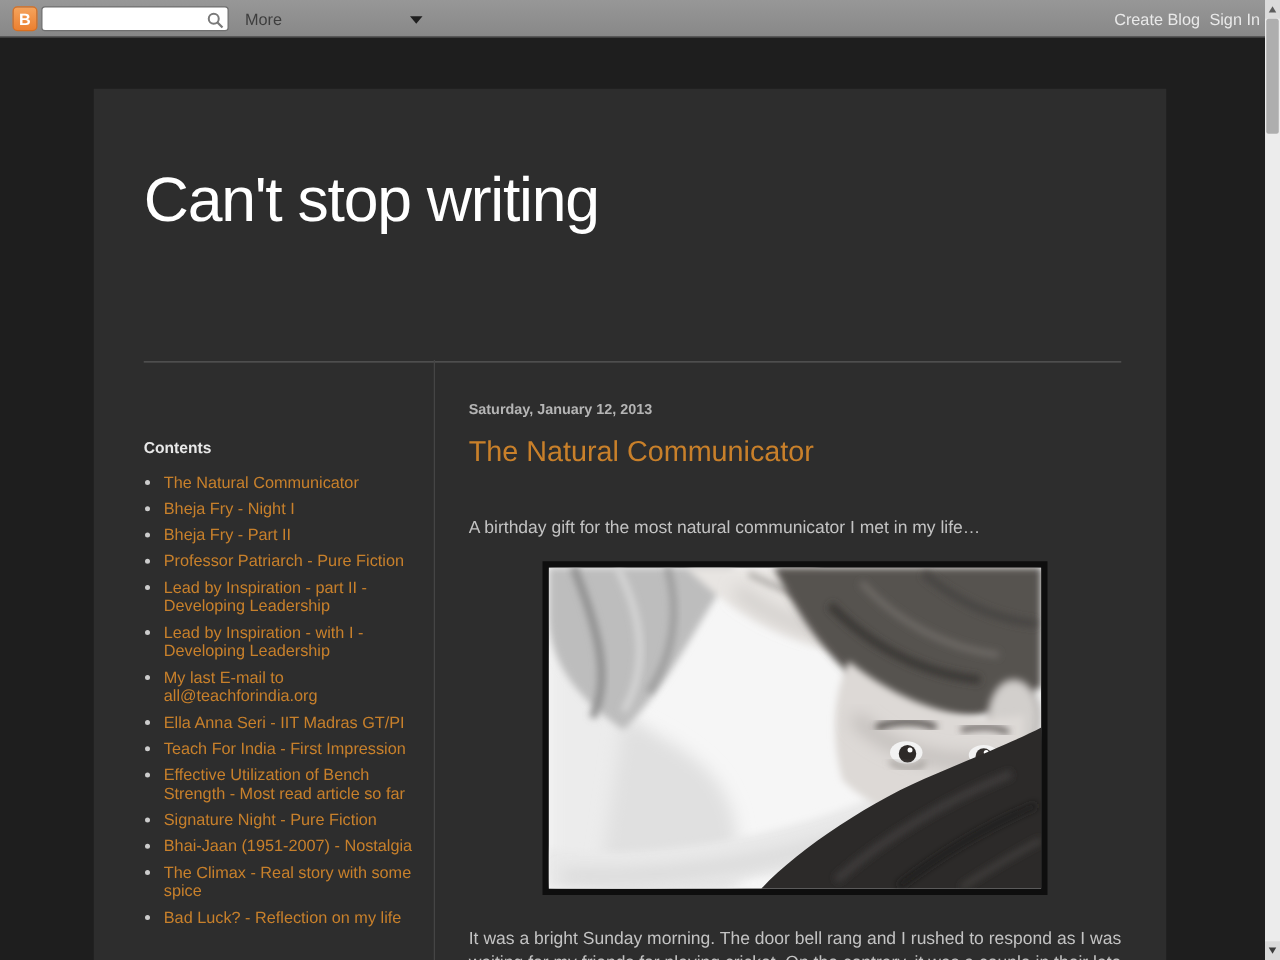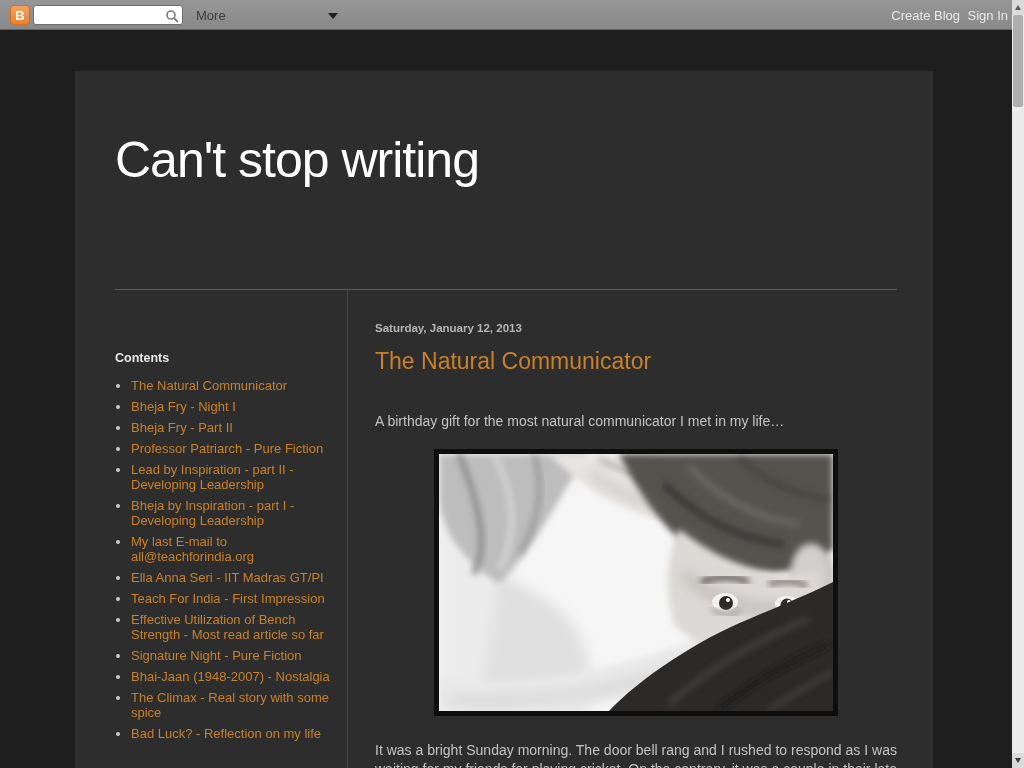--- a/index.html
+++ b/index.html
@@ -102,27 +102,27 @@
     <div id="col-divider"></div>
 
     <div id="sidebar">
       <div id="contents-title" class="widget-title">Contents</div>
       <ul id="contents-list">
           <li><a href="#">The Natural Communicator</a></li>
           <li><a href="#">Bheja Fry - Night I</a></li>
           <li><a href="#">Bheja Fry - Part II</a></li>
           <li><a href="#">Professor Patriarch - Pure Fiction</a></li>
           <li><a href="#">Lead by Inspiration - part II - Developing Leadership</a></li>
-          <li><a href="#">Bheja by Inspiration - part I - Developing Leadership</a></li>
+          <li><a href="#">Lead by Inspiration - with I - Developing Leadership</a></li>
           <li><a href="#">My last E-mail to all@teachforindia.org</a></li>
           <li><a href="#">Ella Anna Seri - IIT Madras GT/PI</a></li>
           <li><a href="#">Teach For India - First Impression</a></li>
           <li><a href="#">Effective Utilization of Bench Strength - Most read article so far</a></li>
           <li><a href="#">Signature Night - Pure Fiction</a></li>
-          <li><a href="#">Bhai-Jaan (1948-2007) - Nostalgia</a></li>
+          <li><a href="#">Bhai-Jaan (1951-2007) - Nostalgia</a></li>
           <li><a href="#">The Climax - Real story with some spice</a></li>
           <li><a href="#">Bad Luck? - Reflection on my life</a></li>
         </ul>
       <div id="search-widget-title" class="widget-title">Bench This Blog</div>
       <input id="blog-search-input" type="text" value="" style="">
       <button id="blog-search-button">Search</button>
     </div>
 
     <div id="main">
       <div id="post-date">Saturday, January 12, 2013</div>

